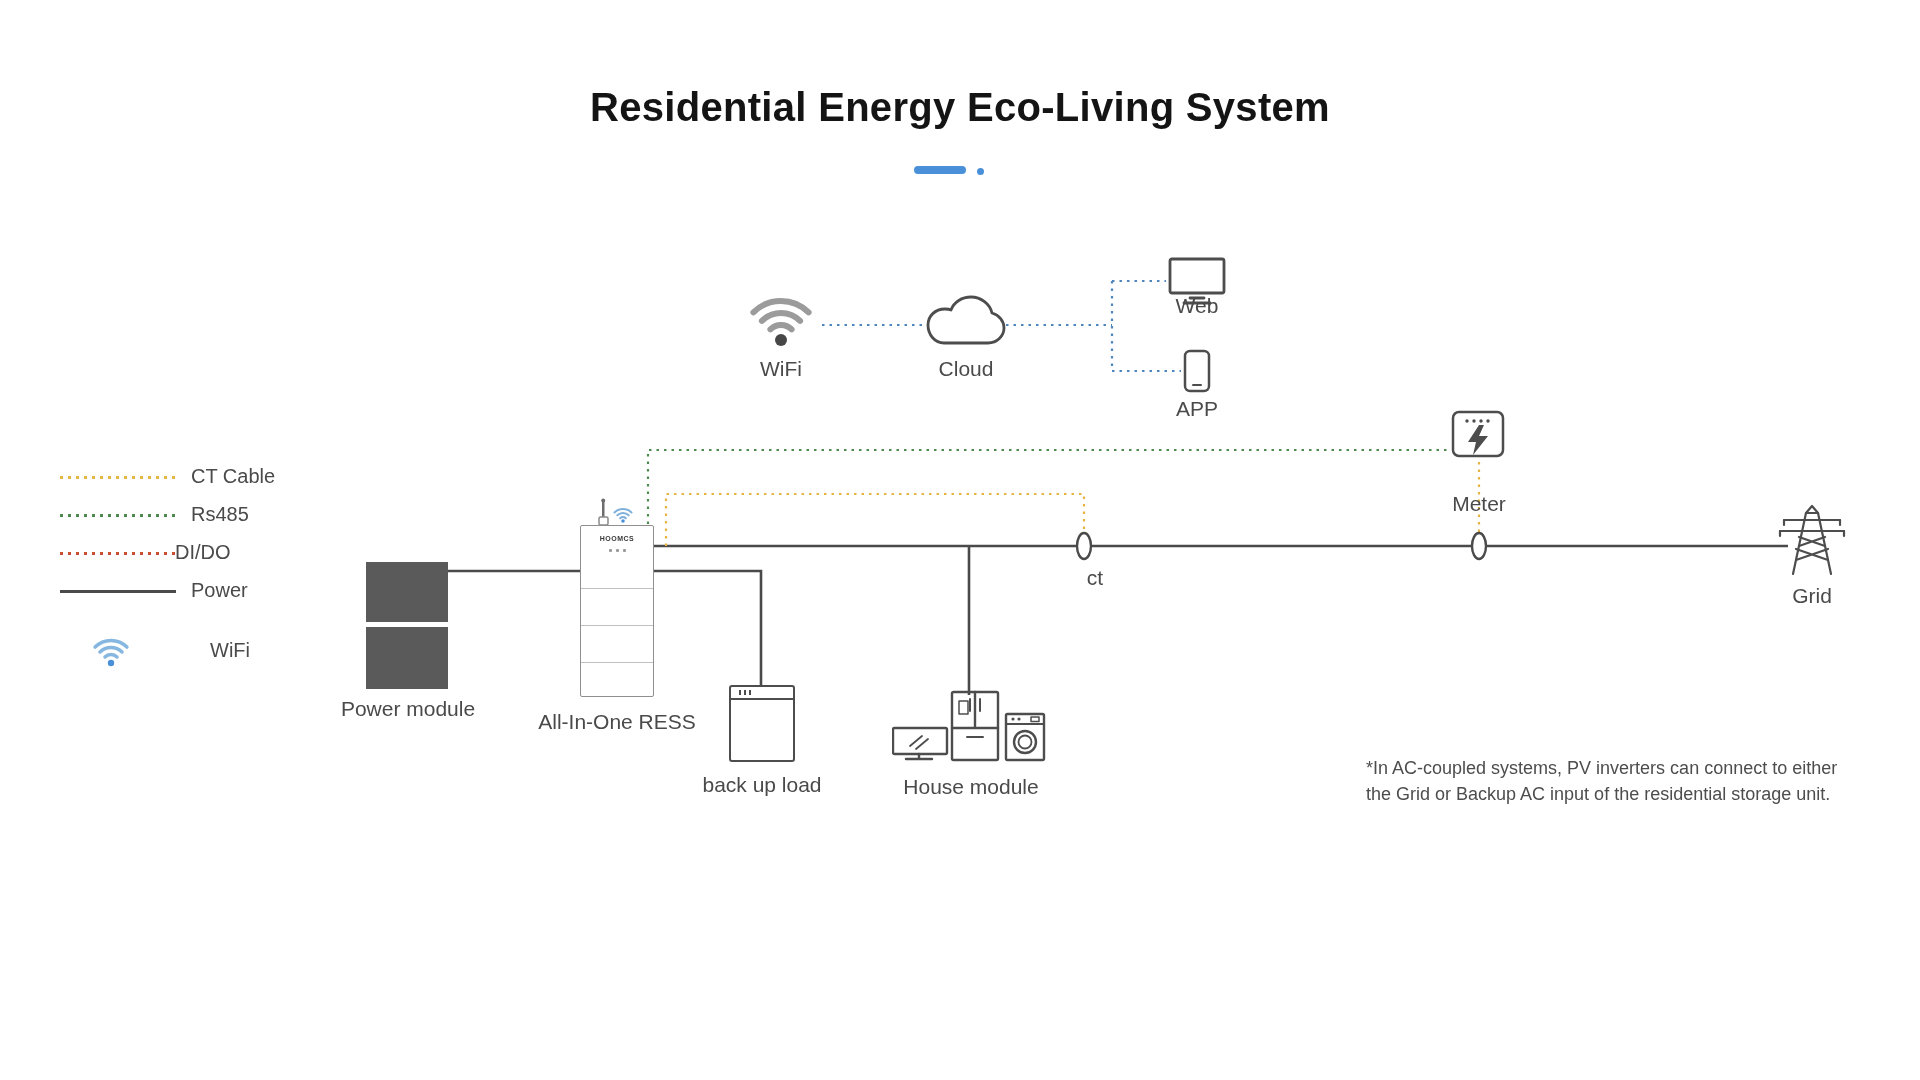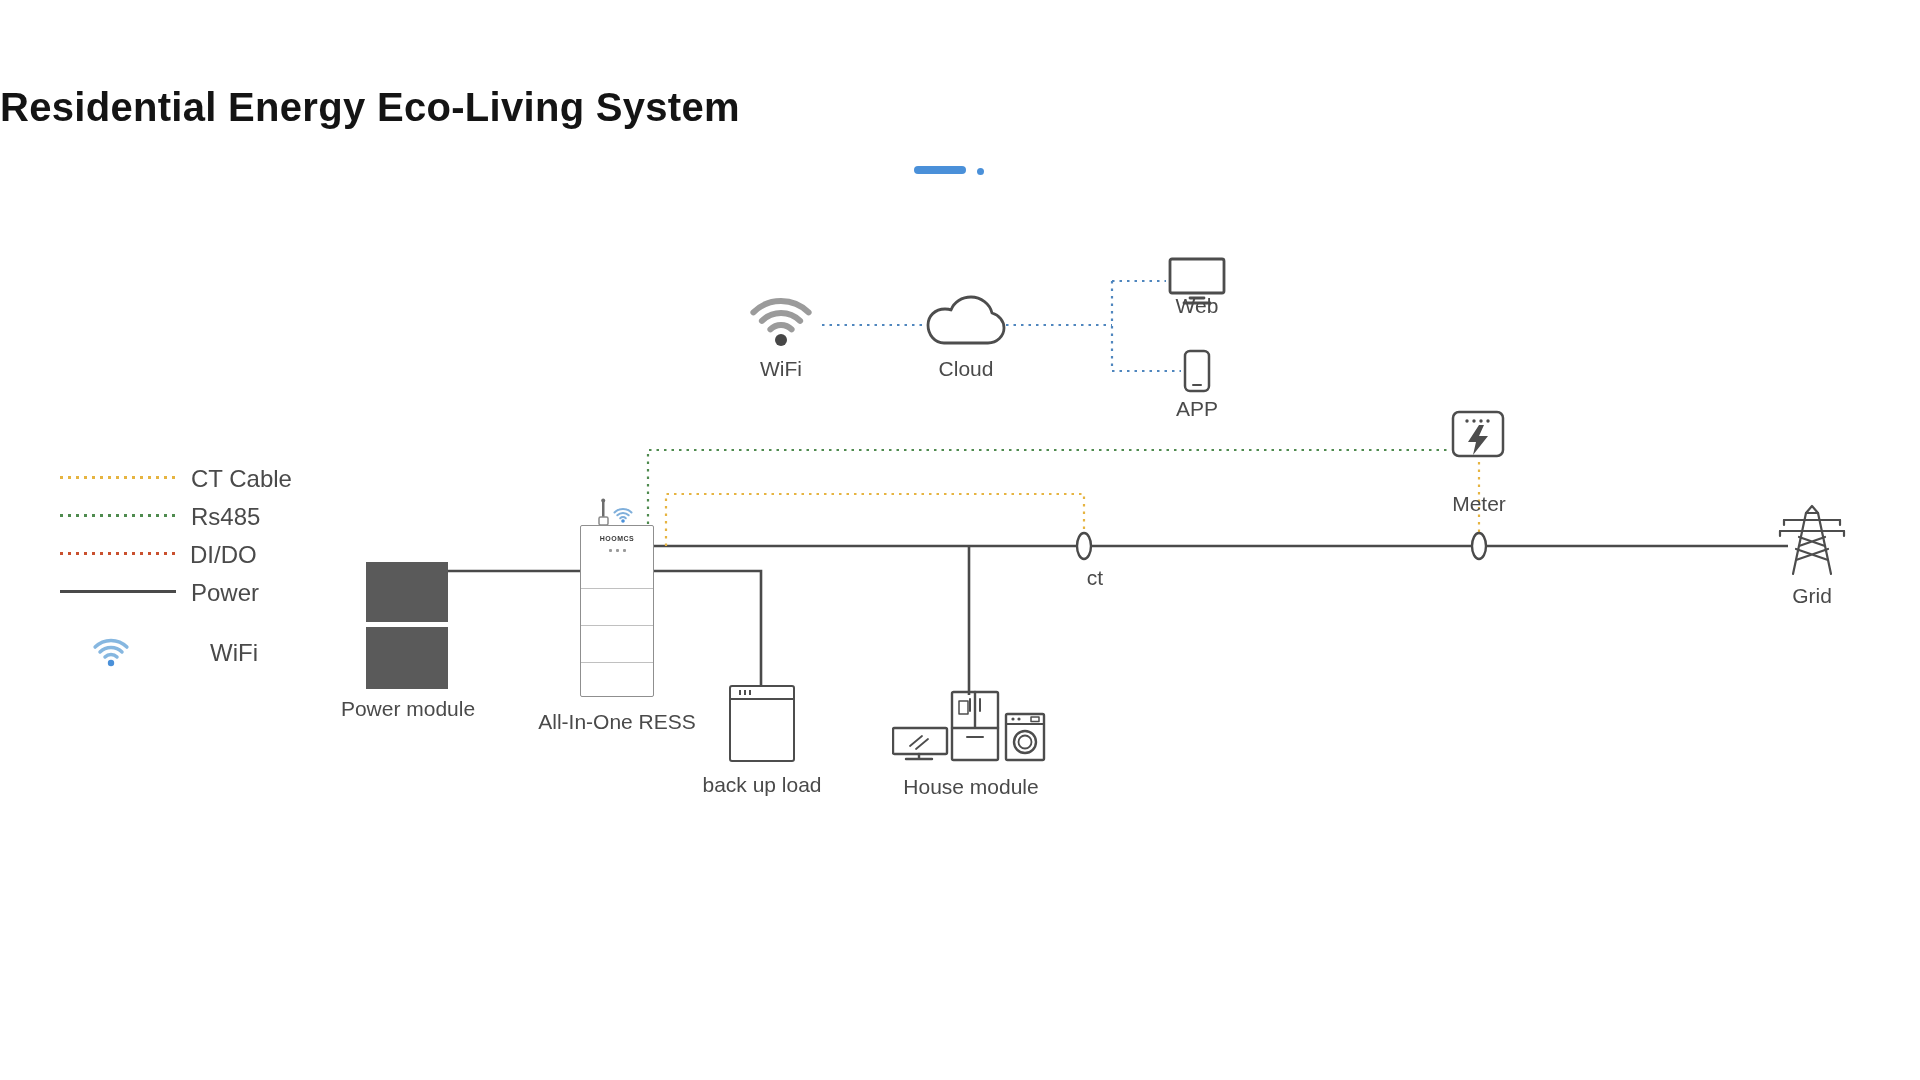--- a/index.html
+++ b/index.html
@@ -1,38 +1,38 @@
 <!DOCTYPE html>
 <html><head>
 <meta charset="utf-8">
 <style>
   html,body{margin:0;padding:0;background:#fff;}
   .canvas{position:relative;width:1920px;height:1080px;background:#fff;overflow:hidden;
           font-family:"Liberation Sans",sans-serif;color:#4a4a4a;}
-  .title{position:absolute;left:0;right:0;top:58px;text-align:left;
+  .title{position:absolute;left:0;right:0;top:58px;text-align:center;
          font-size:40px;font-weight:700;color:#141414;letter-spacing:.3px;}
   .orn-dash{position:absolute;left:914px;top:166px;width:52px;height:8px;border-radius:4px;background:#4A90D9;}
   .orn-dot{position:absolute;left:977px;top:168px;width:7px;height:7px;border-radius:50%;background:#4A90D9;}
   .wires{position:absolute;left:0;top:0;}
   .w-power{stroke:#4A4A4A;stroke-width:2.6;fill:none;}
   .w-dot{stroke-width:2.2;fill:none;stroke-dasharray:2.5 5;}
   .w-ct{stroke:#E6B441;}
   .w-rs{stroke:#4F8B4F;}
   .w-bl{stroke:#4F86BE;}
   .clamp{fill:#fff;stroke:#4A4A4A;stroke-width:2.4;}
   .node{position:absolute;}
   .icon-stroke{stroke:#4d4d4d;fill:none;stroke-linecap:round;stroke-linejoin:round;}
   .nlabel{position:absolute;transform:translateX(-50%);font-size:21px;color:#4a4a4a;white-space:nowrap;}
   
   .lg-line{position:absolute;left:60px;width:116px;height:2.5px;}
   .lg-ct{background:repeating-linear-gradient(90deg,#E6B441 0 3px,transparent 3px 8px);}
   .lg-rs{background:repeating-linear-gradient(90deg,#4F8B4F 0 3px,transparent 3px 8px);}
   .lg-di{background:repeating-linear-gradient(90deg,#C9502E 0 3px,transparent 3px 8px);}
   .lg-pw{background:#4A4A4A;}
-  .lg-label{position:absolute;font-size:24px;color:#4a4a4a;white-space:nowrap;}
+  .lg-label{position:absolute;font-size:20px;color:#4a4a4a;white-space:nowrap;}
   
   .panel{width:82px;background:#5a5a5a;}
   
   .ress{position:absolute;left:580px;top:525px;width:74px;height:172px;background:#fff;
         border:1.5px solid #8f8f8f;border-radius:2px;box-sizing:border-box;}
   .ress-brand{margin-top:9px;text-align:center;font-size:7px;font-weight:700;color:#3a3a3a;letter-spacing:.5px;}
   .ress-leds{display:flex;justify-content:center;gap:4px;margin-top:7px;}
   .ress-leds i{width:3px;height:3px;background:#9a9a9a;border-radius:1px;}
   .ress-div{position:absolute;left:0;width:100%;height:1px;background:#c0c0c0;}
   
@@ -65,21 +65,21 @@
     <ellipse class="clamp" cx="1084" cy="546" rx="7" ry="13"></ellipse>
     <ellipse class="clamp" cx="1479" cy="546" rx="7" ry="13"></ellipse>
   </svg>
 
   <div class="lg-line lg-ct" style="top:476px"></div>
   <div class="lg-line lg-rs" style="top:514px"></div>
   <div class="lg-line lg-di" style="top:552px"></div>
   <div class="lg-line lg-pw" style="top:590px"></div>
   <span class="lg-label" style="left:191px;top:465px">CT Cable</span>
   <span class="lg-label" style="left:191px;top:503px">Rs485</span>
-  <span class="lg-label" style="left:190px;top:541px">DI/DO</span>
+  <span class="lg-label" style="left:175px;top:541px">DI/DO</span>
   <span class="lg-label" style="left:191px;top:579px">Power</span>
   <div class="node" style="left:86px;top:629px">
     <svg width="50" height="40" viewBox="0 0 50 40">
       <g fill="none" stroke="#86B7E0" stroke-width="3.5" stroke-linecap="round">
         <path d="M19,28 A8.5,8.5 0 0 1 31,28"></path>
         <path d="M14,23 A15.5,15.5 0 0 1 36,23"></path>
         <path d="M9.1,18.1 A22.5,22.5 0 0 1 40.9,18.1"></path>
       </g>
       <circle cx="25" cy="34" r="3.2" fill="#4A90D9"></circle>
     </svg>
@@ -210,14 +210,16 @@
         <rect x="139" y="27" width="8" height="4.5" stroke-width="1.5"></rect>
       </g>
       <circle cx="121" cy="29" r="1.6" fill="#4d4d4d"></circle>
       <circle cx="127" cy="29" r="1.6" fill="#4d4d4d"></circle>
     </svg>
   </div>
   <div class="nlabel" style="left:971px;top:775px">House module</div>
 
   <div class="nlabel" style="left:1095px;top:566px">ct</div>
 
+  <div class="footnote">*In AC-coupled systems, PV inverters can connect to either
+the Grid or Backup AC input of the residential storage unit.</div>
 
 </div>
 
 </body></html>

